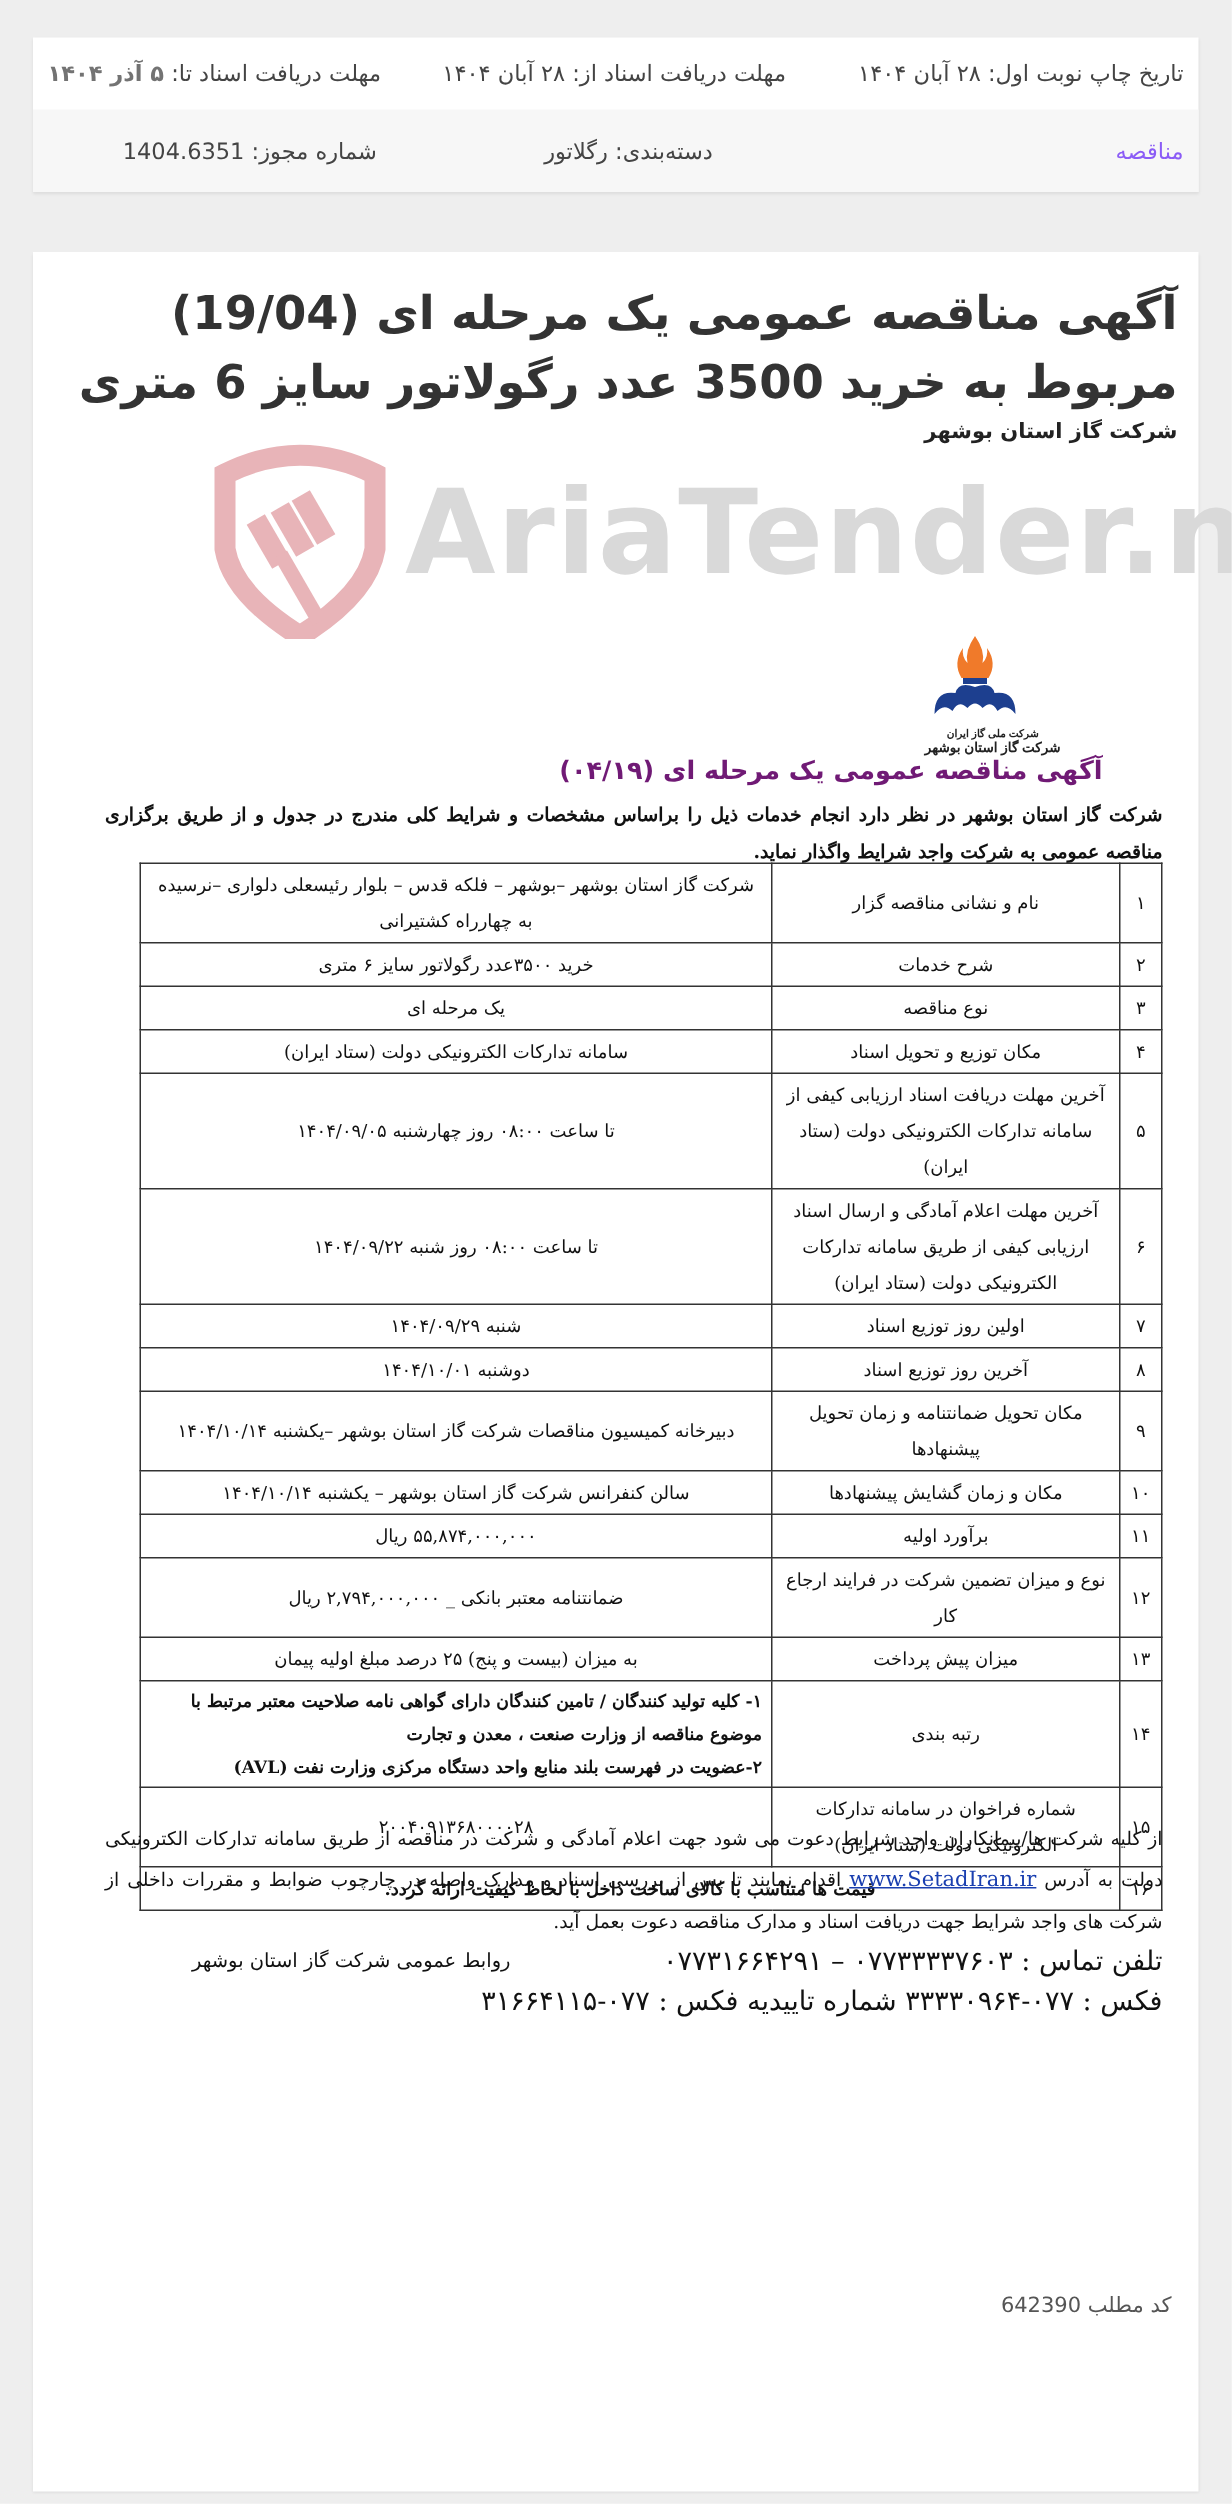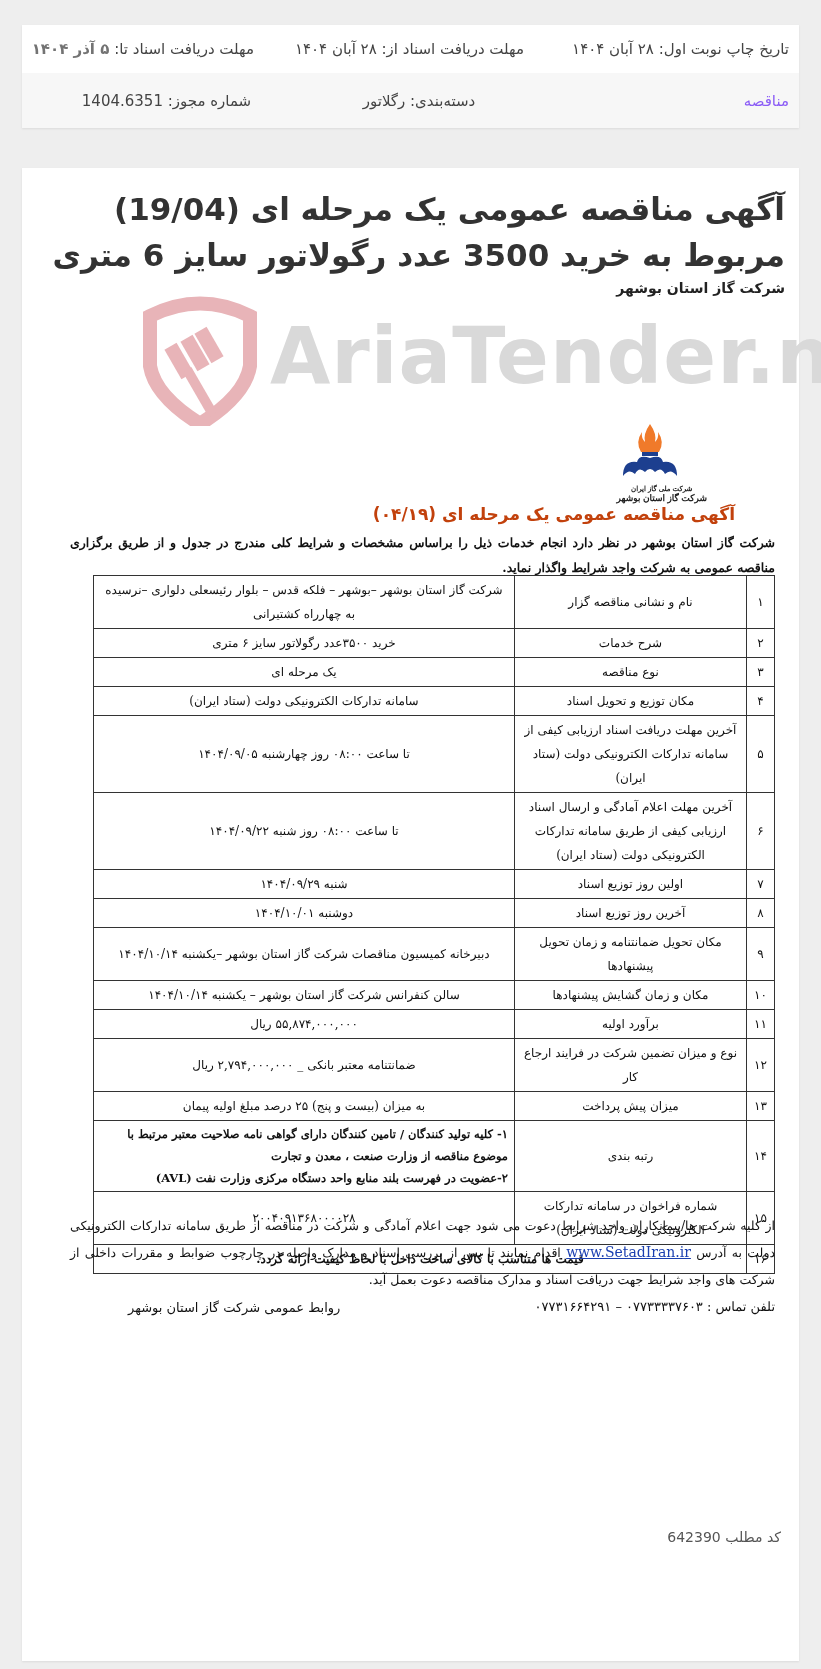--- a/index.html
+++ b/index.html
@@ -35,38 +35,38 @@
   .watermark { position: absolute; left: 118px; top: 128px; width: 600px; height: 140px; }
   .wm-text {
     position: absolute; left: 130px; top: 10px; font-size: 78px; font-weight: bold;
     color: #d9d9d9; letter-spacing: 1px; font-family: "DejaVu Sans", sans-serif; line-height: 100px;
   }
 
   .ad { position: absolute; left: 48px; top: 252px; width: 705px; font-family: "DejaVu Serif", serif; color: #111; }
   .logo { position: absolute; right: 90px; top: 0; width: 70px; height: 80px; }
   .logo-caption { position: absolute; right: 68px; top: 65px; font-size: 9px; font-weight: bold; font-family: Liberation Sans, sans-serif; color: #222; }
   .ad-heading {
-    position: absolute; right: 40px; top: 84px; font-size: 17px; font-weight: bold; color: #c2410c;
+    position: absolute; right: 40px; top: 84px; font-size: 17px; font-weight: bold; color: #701a75;
     font-family: "DejaVu Sans", sans-serif;
   }
   .ad-intro { position: absolute; right: 0; top: 110px; width: 705px; font-size: 12.5px; line-height: 25px; text-align: justify; font-weight: bold; }
 
   table.tender {
     position: absolute; left: 23px; top: 155px; width: 682px;
     border-collapse: collapse; font-size: 12px; font-family: "DejaVu Serif", serif; color: #111;
   }
   table.tender td { border: 1.5px solid #333; text-align: center; vertical-align: middle; padding: 2px 6px; line-height: 24px; }
   table.tender td.num { width: 28px; padding: 0; }
   table.tender td.label { width: 232px; }
   table.tender td.val-bold { font-weight: bold; text-align: right; font-size: 11.5px; line-height: 22px; }
   table.tender td.full { font-weight: bold; }
 
   .ad-outro { position: absolute; right: 0; top: 792px; width: 705px; font-size: 12.5px; line-height: 27px; text-align: justify; }
   .ad-outro a { color: #1a3fb0; text-decoration: underline; font-size: 14px; }
-  .contact { font-size: 13px; line-height: 27px; }
+  .contact { font-size: 18px; line-height: 27px; }
   .signature { position: absolute; left: 58px; top: 880px; font-size: 13px; font-weight: normal; font-family: "DejaVu Sans", sans-serif; }
 
   .code { position: absolute; right: 18px; top: 1361px; font-size: 14px; color: #555; }
 </style>
 </head>
 <body>
 
 <div class="meta-card">
   <div class="meta-row">
     <div class="cell c1">
@@ -210,20 +210,21 @@
           <td class="full" colspan="2">قیمت ها متناسب با کالای ساخت داخل با لحاظ کیفیت ارائه گردد.</td>
         </tr>
       </tbody>
     </table>
 
     <div class="ad-outro">
       <span>از کلیه شرکت ها/پیمانکاران واجد شرایط دعوت می شود جهت اعلام آمادگی و شرکت در مناقصه از طریق سامانه تدارکات الکترونیکی دولت به آدرس</span>
       <a>www.SetadIran.ir</a>
       <span>اقدام نمایند تا پس از بررسی اسناد و مدارک واصله در چارچوب ضوابط و مقررات داخلی از شرکت های واجد شرایط جهت دریافت اسناد و مدارک مناقصه دعوت بعمل آید.</span>
       <div class="contact">تلفن تماس : ۰۷۷۳۳۳۳۷۶۰۳ – ۰۷۷۳۱۶۶۴۲۹۱</div>
+      <div class="contact">فکس : ۰۷۷-۳۳۳۳۰۹۶۴  شماره تاییدیه فکس : ۰۷۷-۳۱۶۶۴۱۱۵</div>
     </div>
     <div class="signature">روابط عمومی شرکت گاز استان بوشهر</div>
   </div>
 
   <div class="code">
     <span>کد مطلب</span>
     <span>642390</span>
   </div>
 </div>
 

